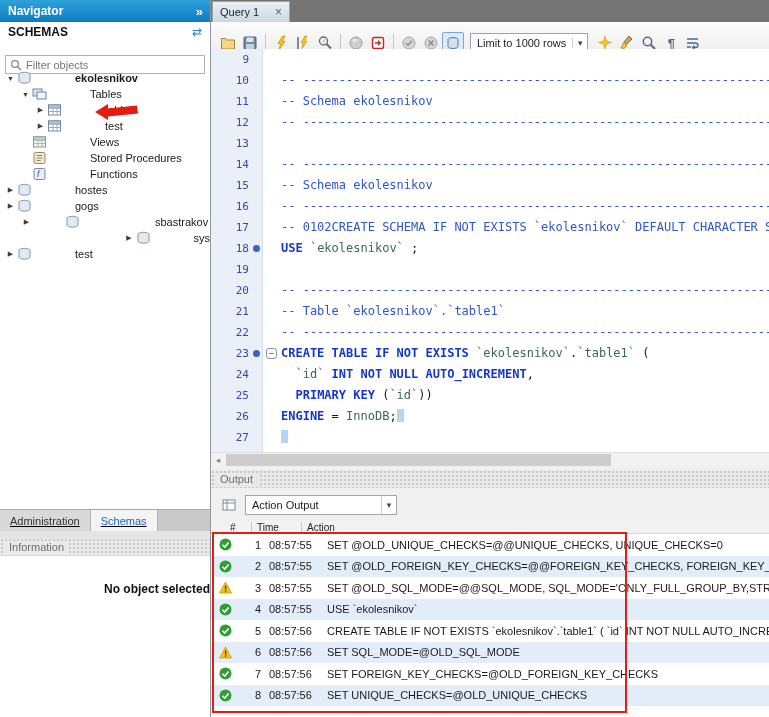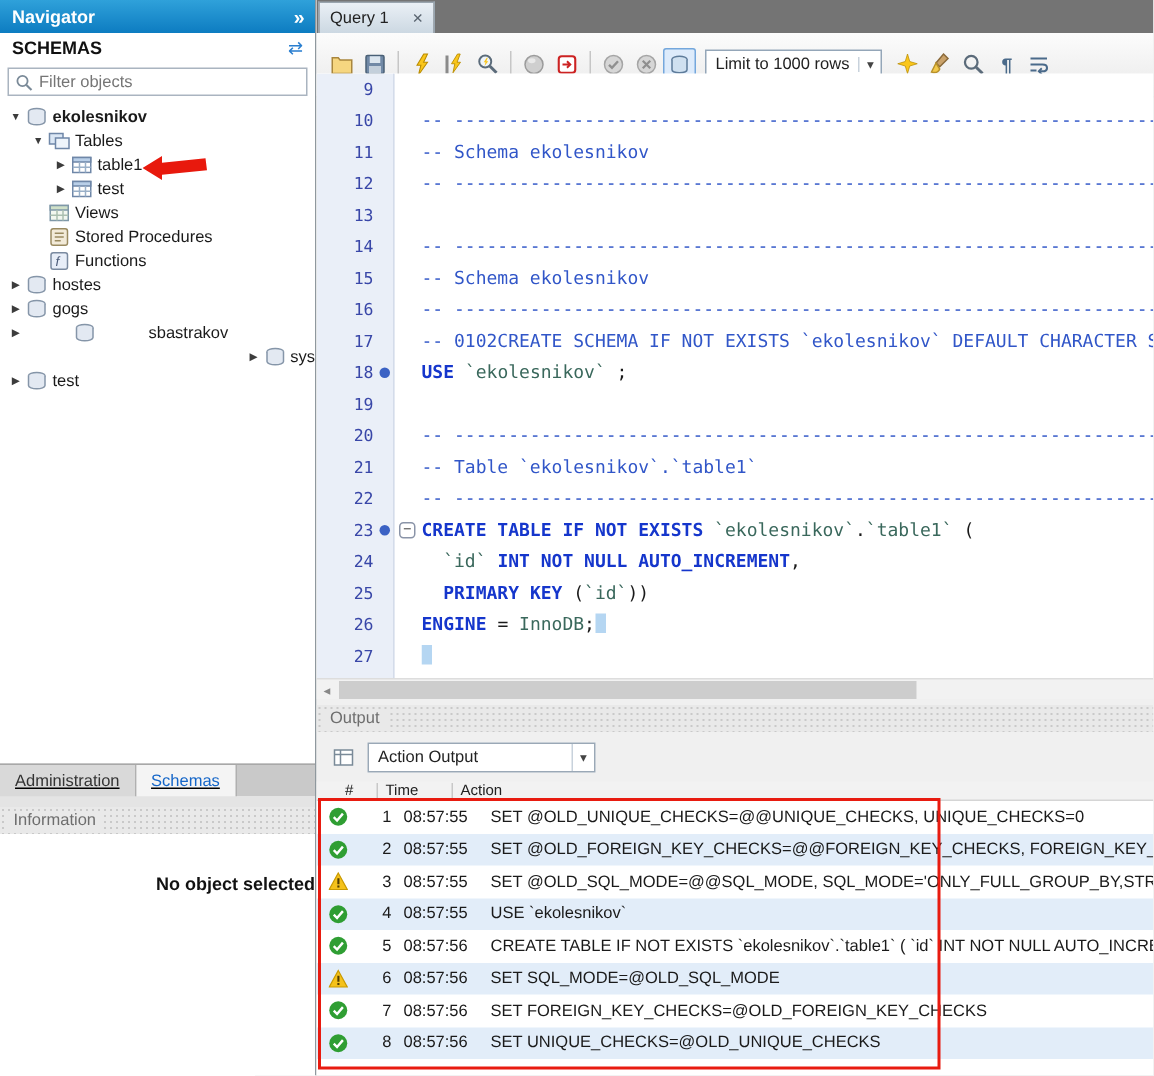--- a/index.html
+++ b/index.html
@@ -8,27 +8,27 @@
   *{box-sizing:border-box;margin:0;padding:0;}
   html,body{width:769px;height:717px;}
   body{position:relative;font-family:"Liberation Sans",sans-serif;background:#f0f0f0;overflow:hidden;}
 
   
   #sidebar{position:absolute;left:0;top:0;width:211px;height:717px;background:#fff;border-right:1px solid #8f989e;}
   .nav-header{height:22px;background:linear-gradient(#2fa1da,#0d7cc1);color:#fff;font-weight:bold;font-size:12px;display:flex;align-items:center;padding:0 8px;}
   .nav-chevrons{margin-left:auto;font-size:13px;letter-spacing:-1px;cursor:default;}
   .schemas-row{height:20px;background:#fff;display:flex;align-items:center;padding:0 8px;font-weight:bold;font-size:12px;color:#111;}
   .schemas-icons{margin-left:auto;color:#2a7fd0;font-size:12px;font-weight:normal;}
-  .filter-box{margin:3px 5px 4px;height:19px;border:1px solid #aab4c0;background:#fff;display:flex;align-items:center;padding:0 4px;}
+  .filter-box{margin:13px 5px 4px;height:19px;border:1px solid #aab4c0;background:#fff;display:flex;align-items:center;padding:0 4px;}
   .filter-input{border:none;outline:none;flex:1;font-size:11px;padding-left:4px;color:#444;background:transparent;font-family:"Liberation Sans",sans-serif;}
   #schema-tree{position:absolute;left:0;right:0;top:70px;}
   .tree-row{display:flex;align-items:center;height:16px;font-size:11px;color:#1a1a1a;white-space:nowrap;cursor:default;}
   .tree-arrow{width:13px;font-size:7px;color:#3c3c3c;text-align:center;flex:none;}
   .tree-icon{width:17px;flex:none;display:flex;align-items:center;}
-  .tree-label{padding-left:1px;}
+  .tree-label{padding-left:1px;margin-left:40px;}
   .sidebar-tabs{position:absolute;left:0;right:0;top:509px;height:22px;background:#c9c9c9;border-top:1px solid #a8a8a8;display:flex;text-decoration:underline;}
   .stab{height:100%;display:flex;align-items:center;padding:0 10px;font-size:11px;background:#d9d9d9;border-right:1px solid #b0b0b0;color:#333;cursor:default;}
   .stab.active{background:#f4f4f4;color:#1566c8;}
   .sidebar-gap{position:absolute;left:0;right:0;top:531px;height:7px;background:#e4e4e4;}
   .band{height:18px;background:#e9e9e9;background-image:radial-gradient(#c9c9c9 1px, transparent 1px);background-size:4px 4px;line-height:18px;font-size:11px;color:#6e6e6e;}
   .band span{background:#e9e9e9;padding:0 5px;margin-left:4px;}
   .info-header{position:absolute;left:0;right:0;top:538px;}
   .info-body{position:absolute;left:0;right:0;top:556px;bottom:0;background:#fff;}
   .no-object{padding:26px 0 0 28px;font-weight:bold;font-size:12px;color:#111;text-align:right;}
 
@@ -192,21 +192,21 @@
         <div class="tree-row" style="padding-left: 4px;">
           <span class="tree-arrow">▶</span>
           <span class="tree-icon">
             <svg width="15" height="14">
               <ellipse cx="7.5" cy="3.5" rx="5.5" ry="2.2" fill="#e3e9f2" stroke="#8595a8"></ellipse>
               <path d="M2 3.5v6.5c0 1.2 2.5 2.2 5.5 2.2s5.5-1 5.5-2.2V3.5" fill="#e3e9f2" stroke="#8595a8"></path>
             </svg>
           </span>
           <span class="tree-label">gogs</span>
         </div>
-        <div class="tree-row" style="padding-left: 4px; gap: 32px;">
+        <div class="tree-row" style="padding-left: 20px; gap: 32px;">
           <span class="tree-arrow">▶</span>
           <span class="tree-icon">
             <svg width="15" height="14">
               <ellipse cx="7.5" cy="3.5" rx="5.5" ry="2.2" fill="#e3e9f2" stroke="#8595a8"></ellipse>
               <path d="M2 3.5v6.5c0 1.2 2.5 2.2 5.5 2.2s5.5-1 5.5-2.2V3.5" fill="#e3e9f2" stroke="#8595a8"></path>
             </svg>
           </span>
           <span class="tree-label">sbastrakov</span>
         </div>
         <div class="tree-row" style="padding-left: 4px; justify-content: flex-end;">

